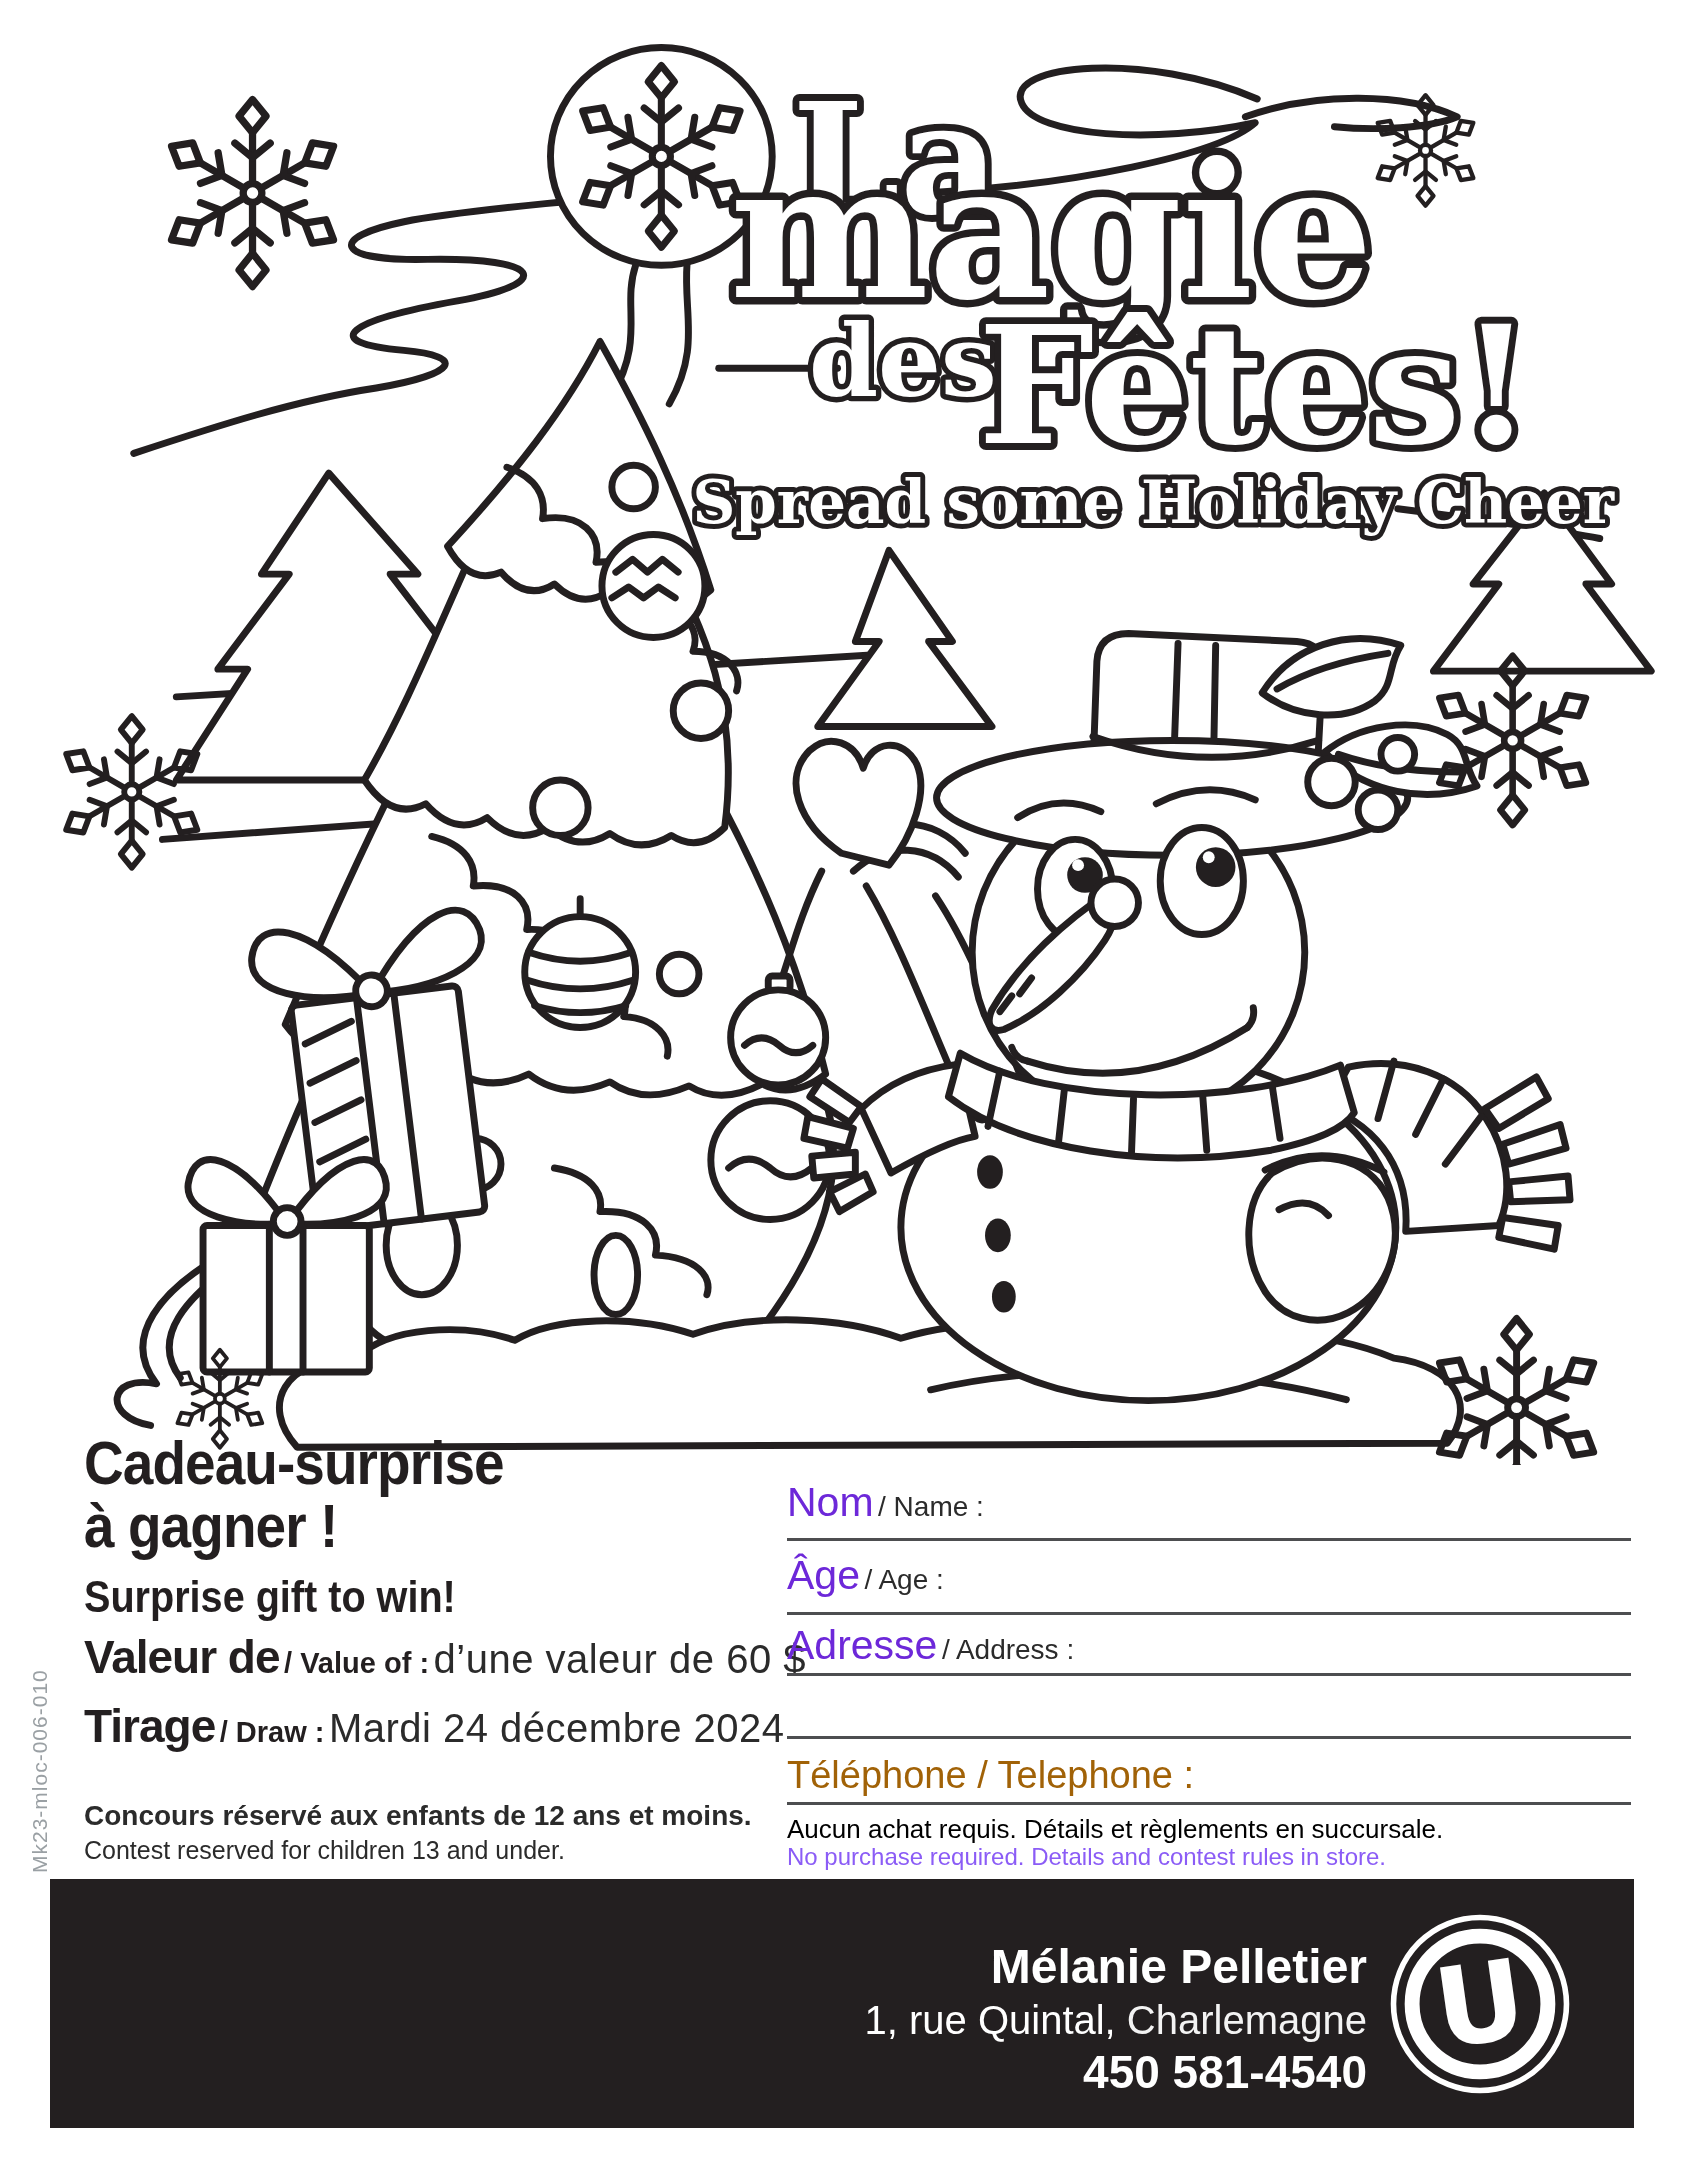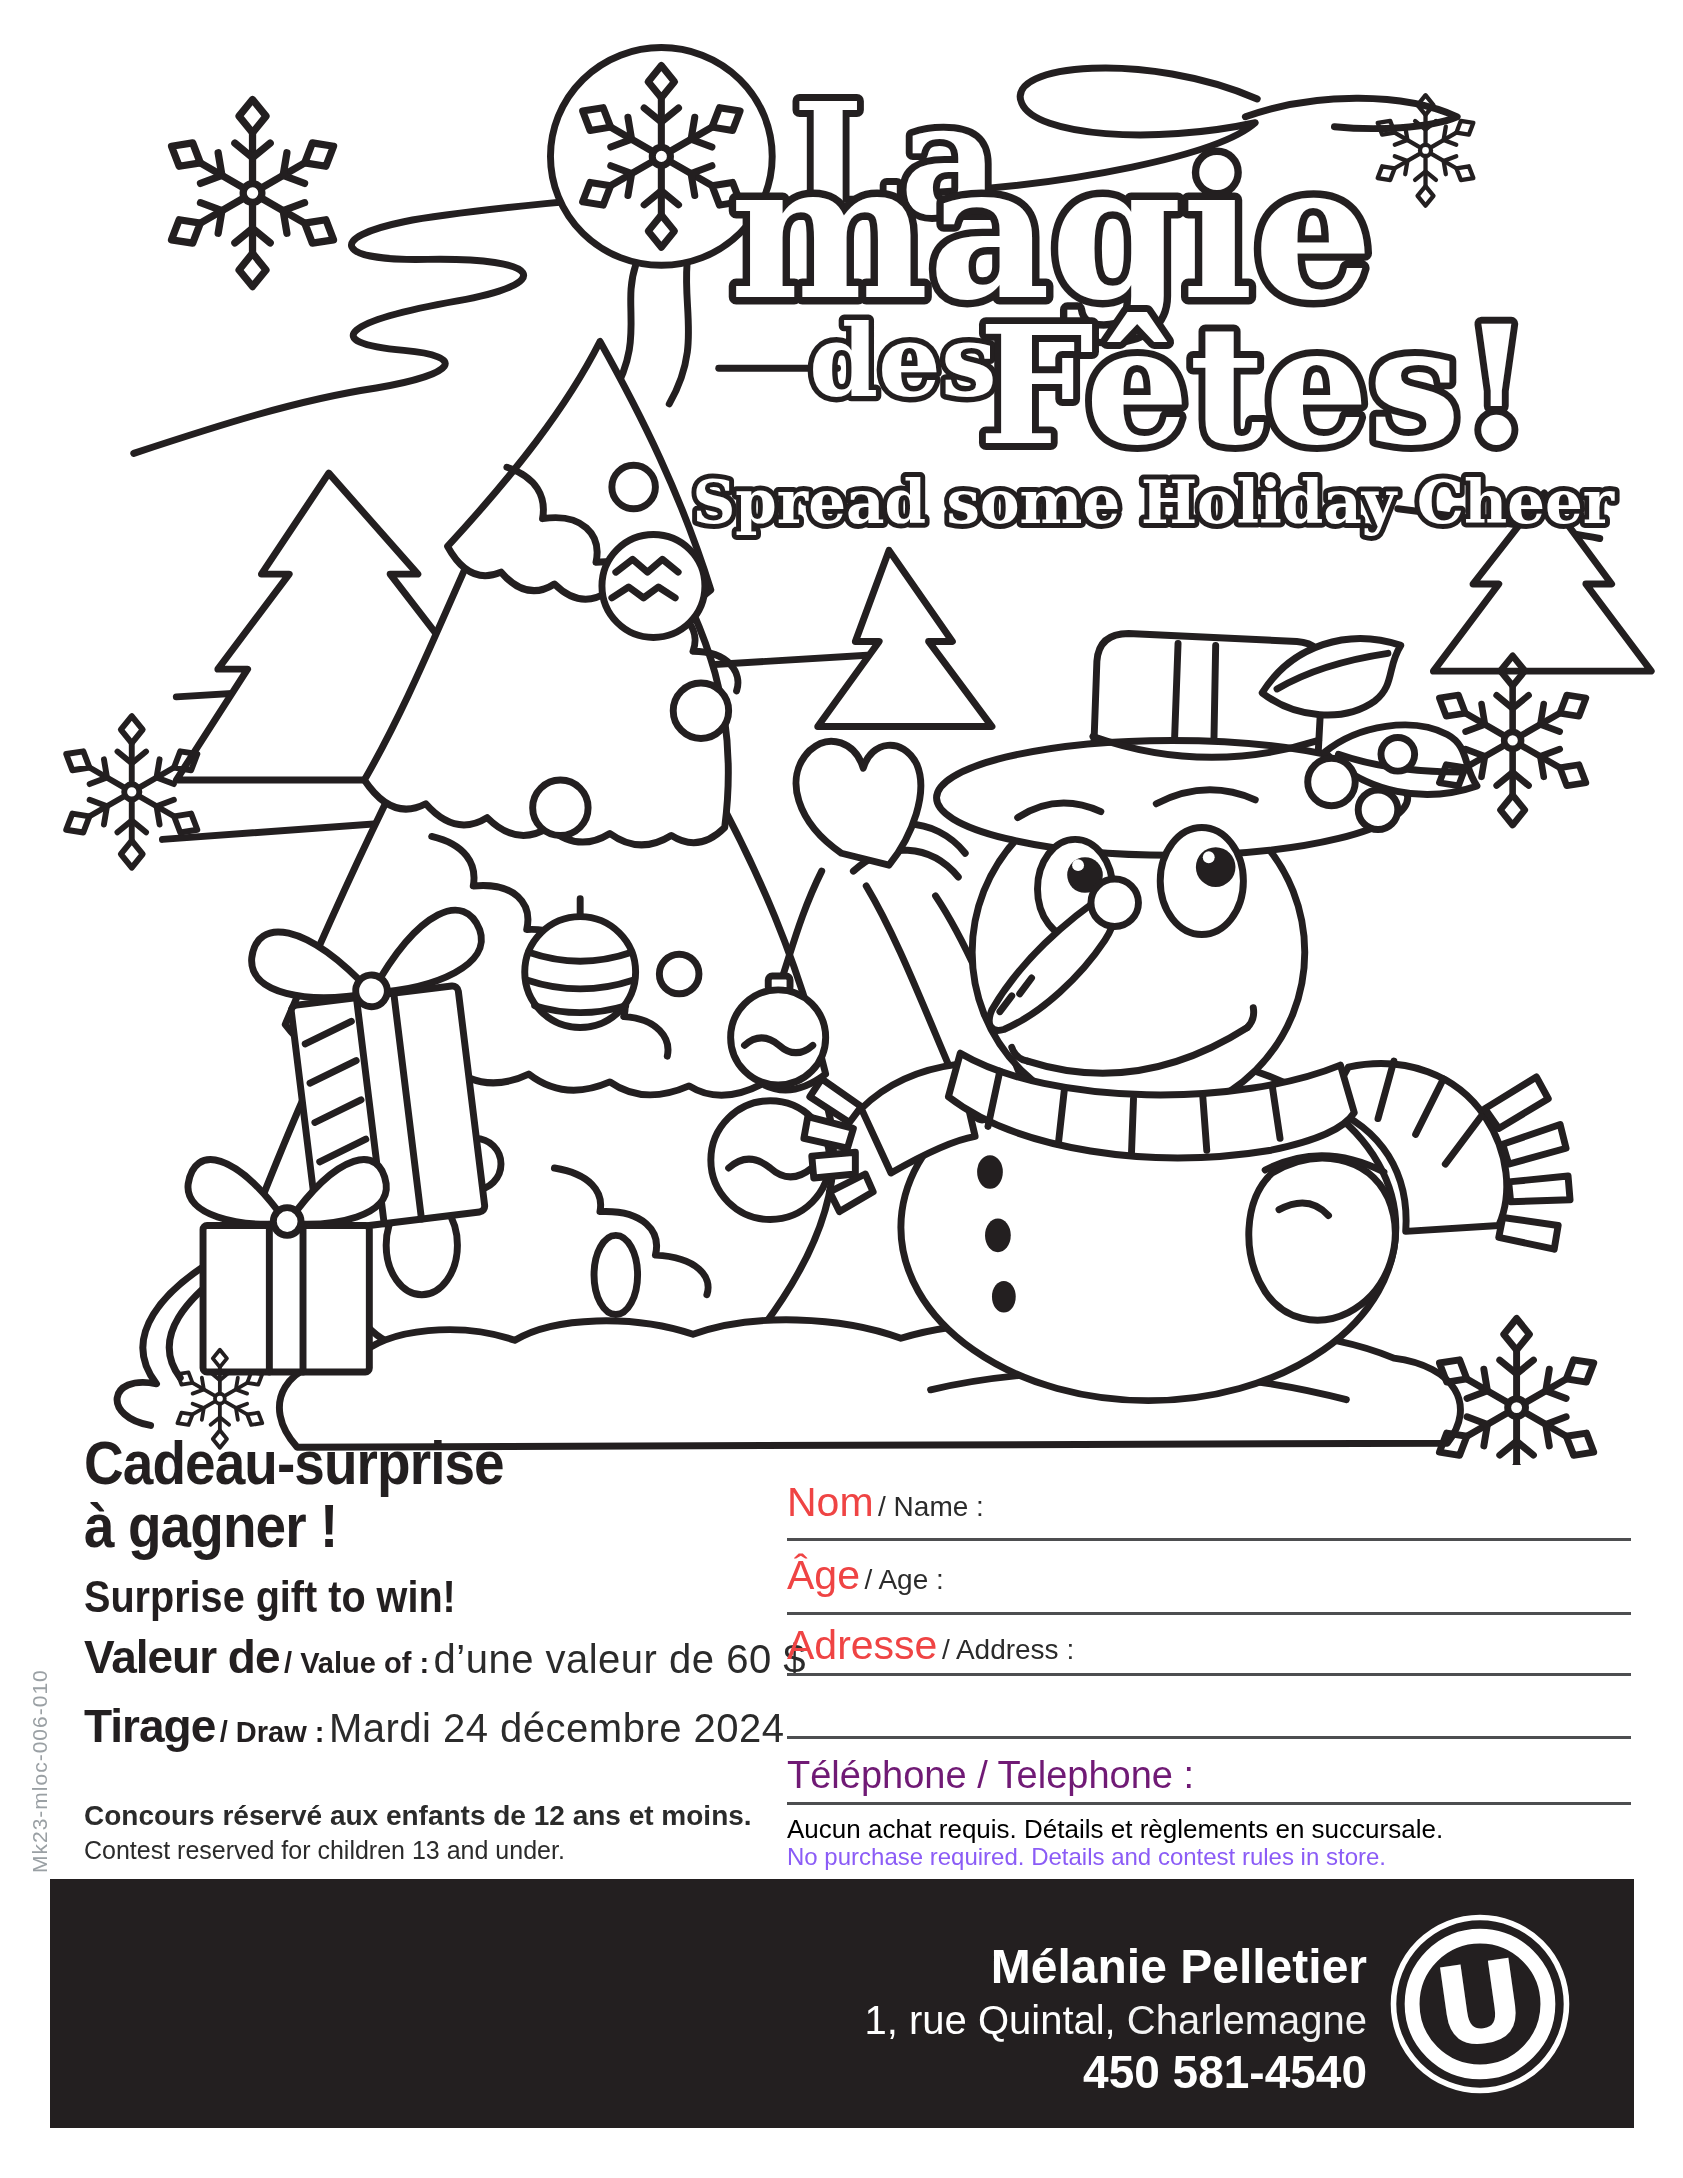--- a/index.html
+++ b/index.html
@@ -20,23 +20,23 @@
   .promo-h2{position:absolute;left:84px;top:1572px;font-size:44px;font-weight:bold;
         transform:scaleX(.9);transform-origin:left top;margin:0;}
   .promo-line{position:absolute;left:84px;margin:0;white-space:nowrap;}
   .promo-line .lbl-big{font-size:46px;font-weight:bold;letter-spacing:-1px;}
   .promo-line .lbl-small{font-size:29px;font-weight:bold;}
   .promo-line .val{font-size:40px;font-weight:400;color:#2b2b2b;letter-spacing:0.5px;}
   .rule-fr{position:absolute;left:84px;top:1800px;font-size:28px;font-weight:700;margin:0;color:#2b2b2b;}
   .rule-en{position:absolute;left:84px;top:1836px;font-size:25px;font-weight:400;margin:0;color:#2b2b2b;}
   
   .field{position:absolute;left:787px;width:846px;}
-  .field .f-fr{font-size:41px;font-weight:400;color:#ef4444;}
+  .field .f-fr{font-size:41px;font-weight:400;color:#6d28d9;}
   .field .f-en{font-size:28px;font-weight:400;color:#2b2b2b;}
-  .field .f-uni{font-size:38px;font-weight:400;color:#701a75;}
+  .field .f-uni{font-size:38px;font-weight:400;color:#a16207;}
   .write-line{position:absolute;left:787px;width:844px;height:0;border-bottom:3px solid #4d4e50;}
   .disc-fr{position:absolute;left:787px;top:1814px;font-size:26px;margin:0;color:#000000;}
   .disc-en{position:absolute;left:787px;top:1843px;font-size:24px;margin:0;color:#8b5cf6;}
   
   .footer-bar{position:absolute;left:50px;top:1879px;width:1584px;height:249px;background:#231f20;}
   .footer-text{position:absolute;right:267px;top:61px;text-align:right;color:#ffffff;}
   .footer-name{font-size:48px;font-weight:bold;margin:0;line-height:53px;}
   .footer-addr{font-size:40px;font-weight:400;margin:4px 0 0 0;line-height:46px;}
   .footer-addr .city{font-weight:300;opacity:.95;}
   .footer-phone{font-size:46px;font-weight:bold;margin:4px 0 0 0;line-height:51px;}

